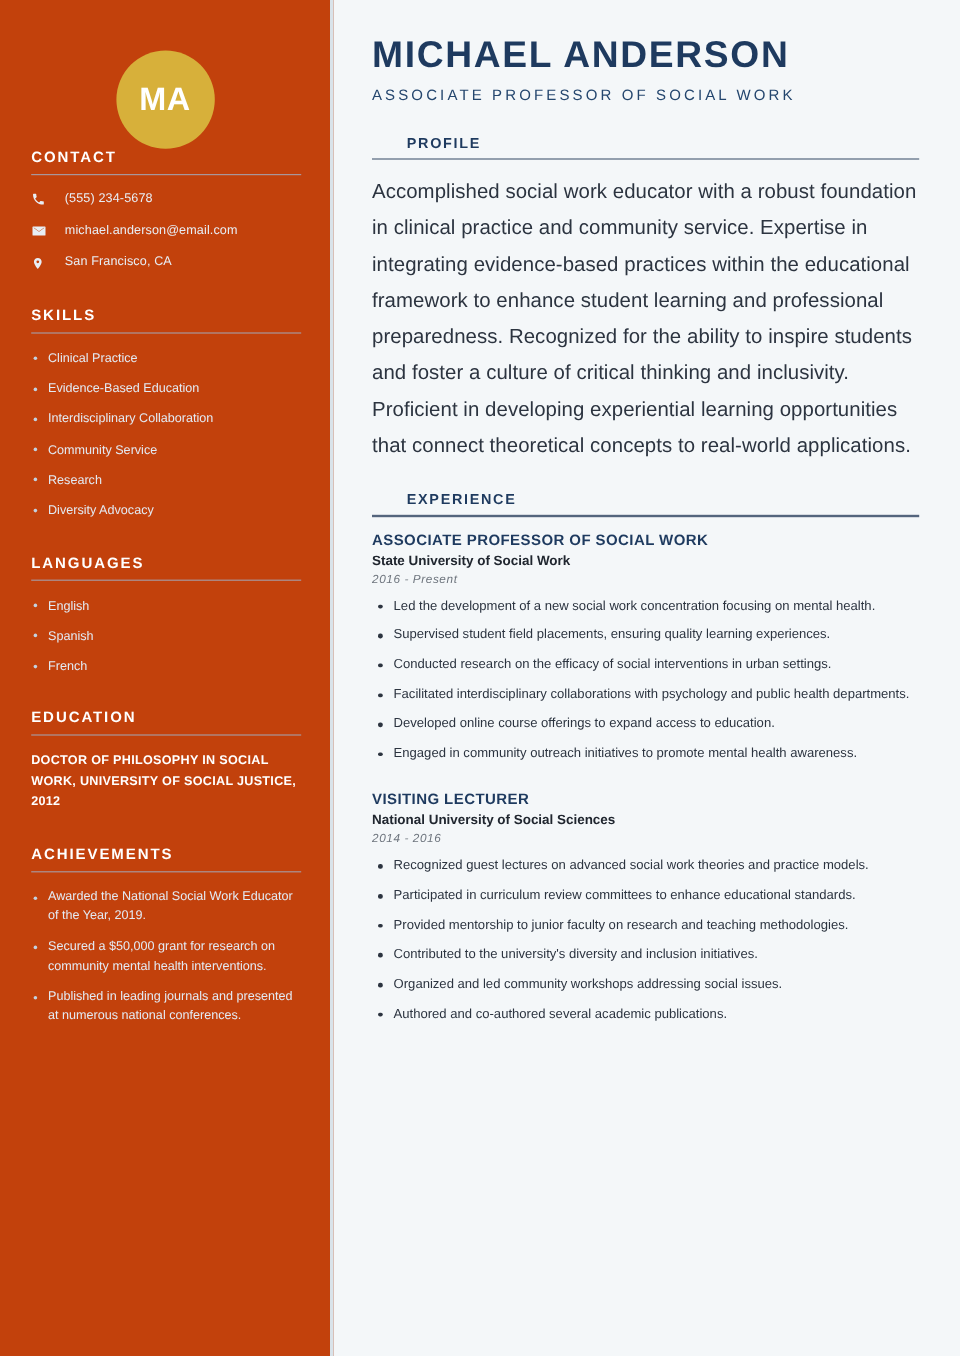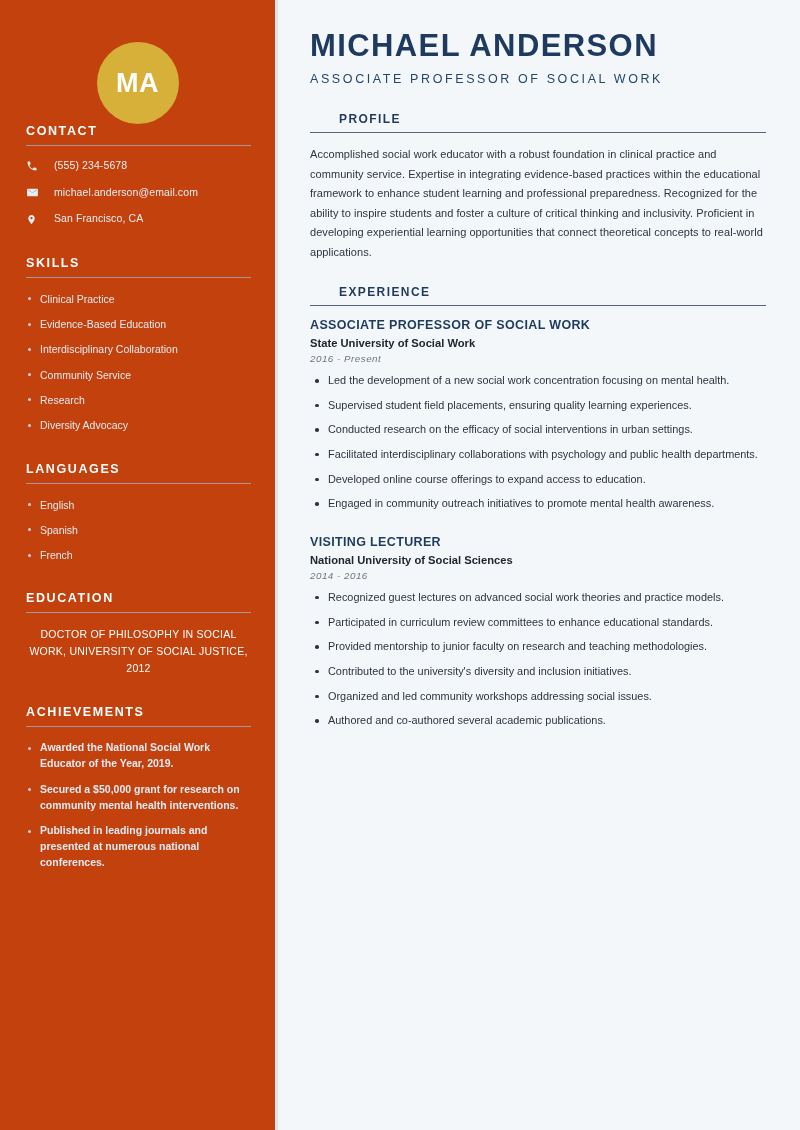--- a/index.html
+++ b/index.html
@@ -117,30 +117,29 @@
     content: "";
     position: absolute;
     left: 2px;
     top: 6.5px;
     width: 3px;
     height: 3px;
     border-radius: 50%;
     background: #c3d1e0;
   }
   ul.side-list.tight li { margin-bottom: 9px; }
-  ul.side-list.multiline li { margin-bottom: 10px; line-height: 1.5; font-weight: bold; }
+  ul.side-list.multiline li { margin-bottom: 10px; line-height: 1.5; }
 
   .edu-entry {
     color: #ffffff;
     font-size: 10.5px;
-    font-weight: normal;
+    font-weight: bold;
     line-height: 1.62;
     letter-spacing: 0.25px;
     text-transform: uppercase;
-    text-align: center;
   }
 
   
   .main {
     flex: 1;
     box-sizing: border-box;
     padding: 30px 34px 0 32px;
     background: #f4f7f9;
   }
 
@@ -172,21 +171,21 @@
     padding-left: 29px;
   }
   .main-rule {
     height: 1.5px;
     background: #54657d;
     margin-bottom: 12px;
   }
 
   .profile-text {
     color: #2c3440;
-    font-size: 11px;
+    font-size: 17px;
     line-height: 1.78;
     margin: 0 0 22px 0;
     letter-spacing: 0.05px;
   }
 
   .exp-block { margin-bottom: 4px; }
   .exp-role {
     color: #1e3a5f;
     font-size: 12.5px;
     font-weight: bold;

